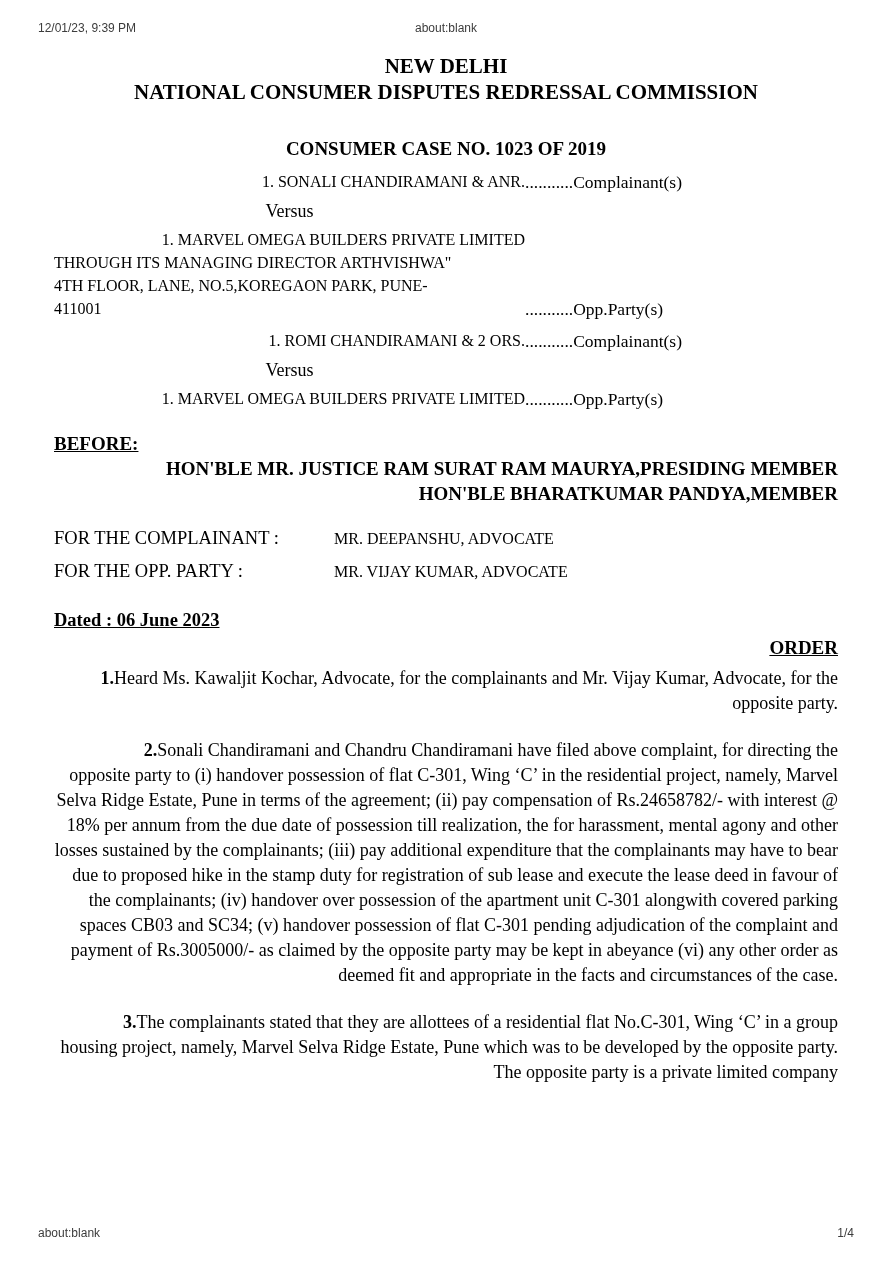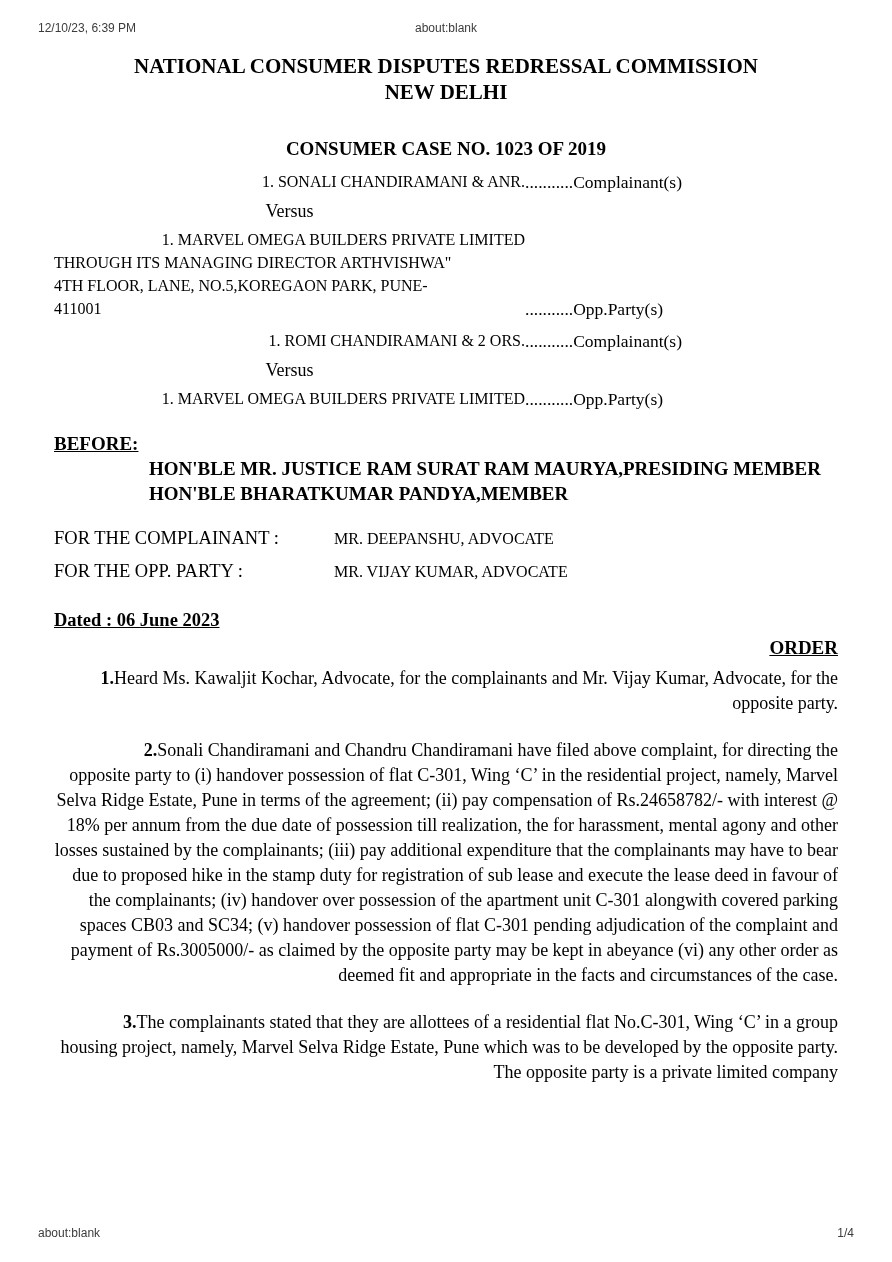--- a/index.html
+++ b/index.html
@@ -73,21 +73,21 @@
   }
   .row-opp { margin-top: 9px; }
 
   .before-label {
     margin-top: 22px;
     font-weight: bold;
     font-size: 19px;
     line-height: 24px;
     text-decoration: underline;
   }
-  .bench { padding-left: 95px; }
+  .bench { padding-left: 95px; text-align: right; }
   .bench-member {
     font-weight: bold;
     font-size: 19px;
     line-height: 25px;
   }
 
   .appearances { margin-top: 20px; }
   .appearance-row { display: flex; align-items: flex-start; }
   .appearance-row + .appearance-row { margin-top: 8px; }
   .appearance-label {
@@ -128,29 +128,29 @@
     width: 47px;
     font-weight: bold;
   }
 </style>
 </head>
 <body>
 
 <div class="page">
 
   <div class="print-header">
-    <span>12/10/23, 6:39 PM</span>
+    <span>12/01/23, 9:39 PM</span>
     <span class="ph-center">about:blank</span>
   </div>
 
   <div class="content">
 
     <div class="doc-title">
+      <div>NEW DELHI</div>
       <div>NATIONAL CONSUMER DISPUTES REDRESSAL COMMISSION</div>
-      <div>NEW DELHI</div>
     </div>
 
     <div class="case-heading first">CONSUMER CASE NO. 1023 OF 2019</div>
 
     <div class="party-row row-complainant">
       <div class="party-left party-name">1. SONALI CHANDIRAMANI &amp; ANR.</div>
       <div class="party-label">...........Complainant(s)</div>
     </div>
 
     <div class="versus-row">Versus</div>

